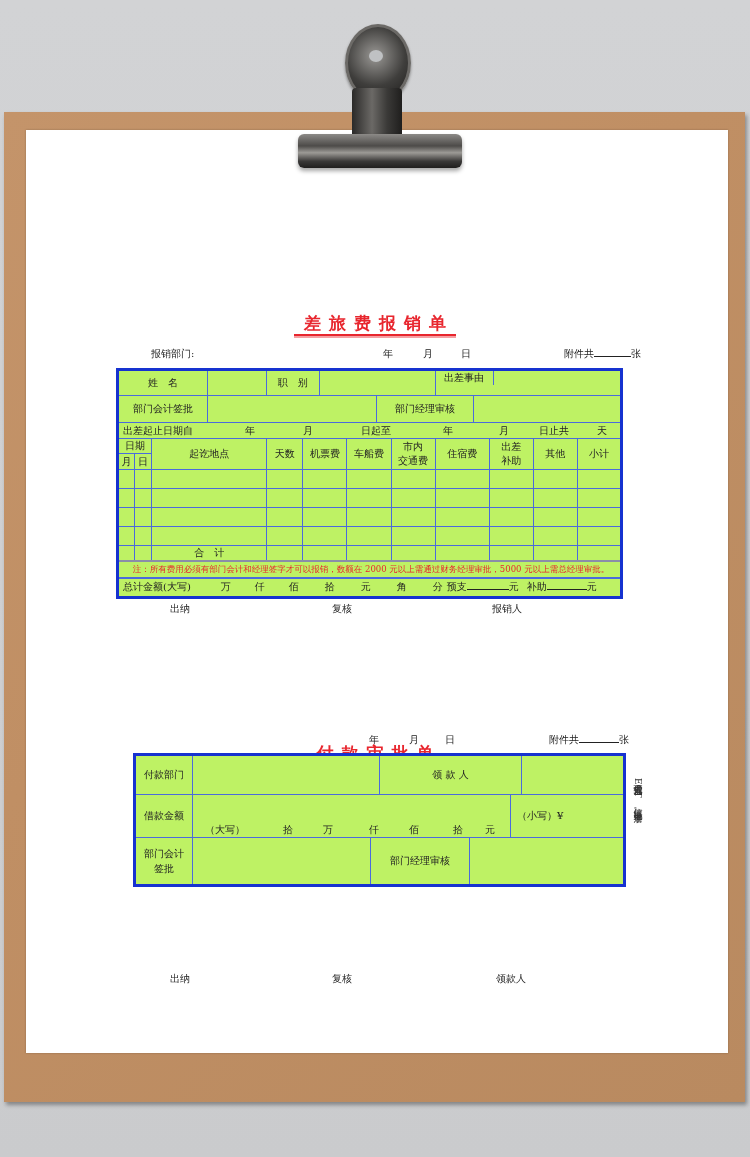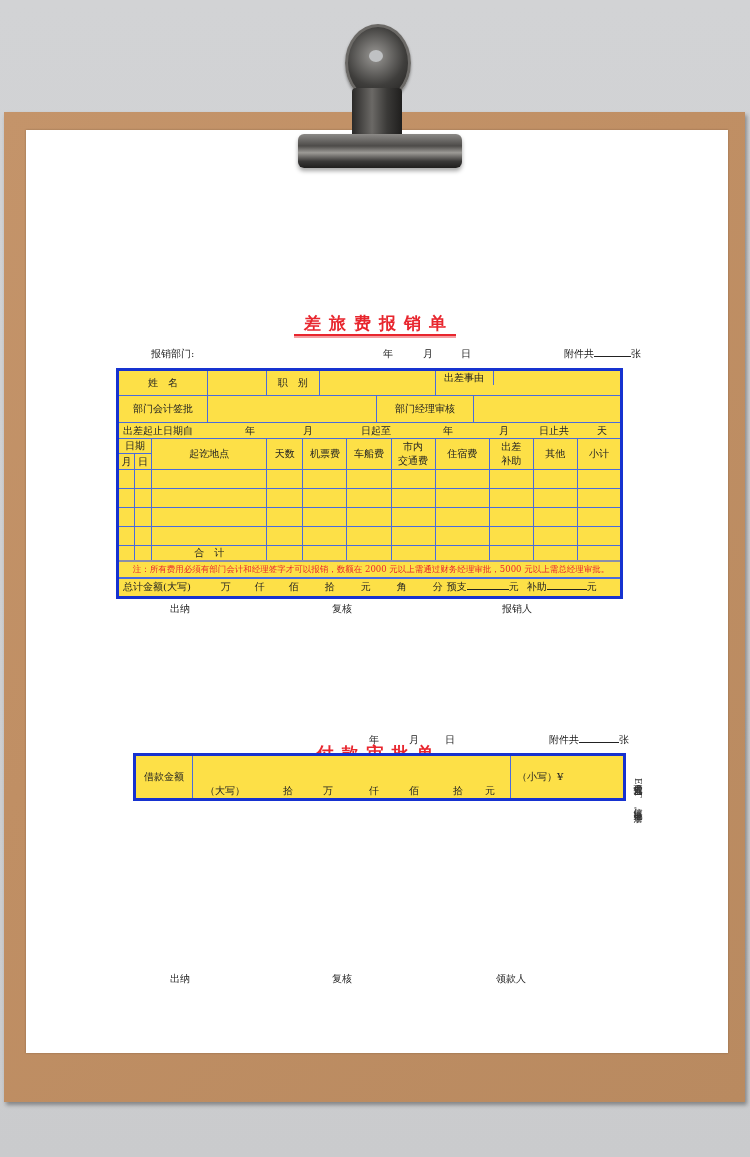--- a/index.html
+++ b/index.html
@@ -47,21 +47,21 @@
   }
   .doc-title span {
     border-bottom: 2px solid #e8262e; padding: 0 2px 1px 10px;
     box-shadow: 0 2px 0 #f5a0a3;
   }
   .meta { position: absolute; font-size: 10px; color: #222; white-space: nowrap; margin-left: 33px; }
   .uline { display: inline-block; border-bottom: 1px solid #222; height: 9px; vertical-align: baseline; }
 
   table.form {
     position: absolute; border-collapse: collapse; table-layout: fixed;
-    border: 3px solid #1632d0; background: #fde047;
+    border: 3px solid #1632d0; background: #bef264;
   }
   table.form td {
     border: 1px solid #4a6bdc; font-size: 10px; color: #222; text-align: center;
     padding: 0; overflow: hidden; white-space: nowrap;
   }
   .note-red { color: #e8262e !important; font-size: 8.5px !important; text-align: right; padding-left: 3px !important; }
   .left { text-align: left !important; padding-left: 4px !important; }
   .sign-row { position: absolute; font-size: 10px; color: #222; white-space: nowrap; margin-left: 6px; }
   .vert-note {
     position: absolute; left: 633px; top: 778px; font-size: 9px; color: #333;
@@ -245,39 +245,49 @@
   <tr style="height:19px;">
     <td colspan="11" class="left" style="padding-left:2px;border-top:2px solid #4a6bdc;">
       <span>总计金额(大写)</span><span class="gap" style="width:30px"></span><span>万</span><span class="gap" style="width:24px"></span><span>仟</span><span class="gap" style="width:24px"></span><span>佰</span><span class="gap" style="width:26px"></span><span>拾</span><span class="gap" style="width:26px"></span><span>元</span><span class="gap" style="width:26px"></span><span>角</span><span class="gap" style="width:26px"></span><span>分</span><span class="gap" style="width:4px"></span><span>预支</span><span class="uline" style="width:42px"></span><span>元</span><span class="gap" style="width:8px"></span><span>补助</span><span class="uline" style="width:40px"></span><span>元</span>
     </td>
   </tr>
 </tbody>
   </table>
 
 <div class="sign-row" style="left:164px; top:602px;">出纳</div>
 <div class="sign-row" style="left:326px; top:602px;">复核</div>
-<div class="sign-row" style="left:496px; top:602px;">报销人</div>
+<div class="sign-row" style="left:486px; top:602px;">报销人</div>
 
 <div class="doc-title" style="top:698px;margin-top:44px;">
   <span>付款审批单</span>
 </div>
 
 <div class="meta" style="left:336px; top:733px;">
   <span>年</span><span class="gap" style="width:30px"></span><span>月</span><span class="gap" style="width:26px"></span><span>日</span>
 </div>
 <div class="meta" style="left:516px; top:733px;">
   <span>附件共</span><span class="uline" style="width:40px"></span><span>张</span>
 </div>
 
 <table class="form" style="left:133px; top:753px; width:490px;">
   <colgroup>
       <col style="width:58px">
       <col style="width:432px">
     </colgroup>
   <tbody>
+      <tr style="height:38px;">
+    <td>付款部门</td>
+    <td style="padding:0;">
+      <div style="display:flex;height:38px;">
+        <div style="width:186px;border-right:1px solid #4a6bdc;"></div>
+        <div style="width:141px;border-right:1px solid #4a6bdc;display:flex;align-items:center;justify-content:center;">领 款 人</div>
+        <div style="flex:1;"></div>
+      </div>
+    </td>
+  </tr>
   <tr style="height:42px;">
     <td>借款金额</td>
     <td style="padding:0;">
       <div style="display:flex;height:42px;">
         <div style="width:318px;border-right:1px solid #4a6bdc;display:flex;align-items:flex-end;padding-left:12px;box-sizing:border-box;white-space:nowrap;">
           <span>（大写）</span>
               <span class="gap" style="width:38px"></span>
               <span>拾</span>
               <span class="gap" style="width:30px"></span>
               <span>万</span>
@@ -289,20 +299,33 @@
               <span>拾</span>
               <span class="gap" style="width:22px"></span>
               <span>元</span>
         </div>
         <div style="flex:1;display:flex;align-items:center;padding-left:6px;">
           <span>（小写）¥</span>
         </div>
       </div>
     </td>
   </tr>
+  <tr style="height:46px;">
+    <td style="line-height:15px;">
+      <div>部门会计</div>
+      <div>签批</div>
+    </td>
+    <td style="padding:0;">
+      <div style="display:flex;height:46px;">
+        <div style="width:177px;border-right:1px solid #4a6bdc;"></div>
+        <div style="width:98px;border-right:1px solid #4a6bdc;display:flex;align-items:center;justify-content:center;">部门经理审核</div>
+        <div style="flex:1;"></div>
+      </div>
+    </td>
+  </tr>
 </tbody>
   </table>
 
 <div class="sign-row" style="left:164px; top:972px;">出纳</div>
 <div class="sign-row" style="left:326px; top:972px;">复核</div>
 <div class="sign-row" style="left:490px; top:972px;">领款人</div>
 
 <div class="vert-note">审批方式可先ECT 短信 电话 后签字。</div>
 
 </body></html>

